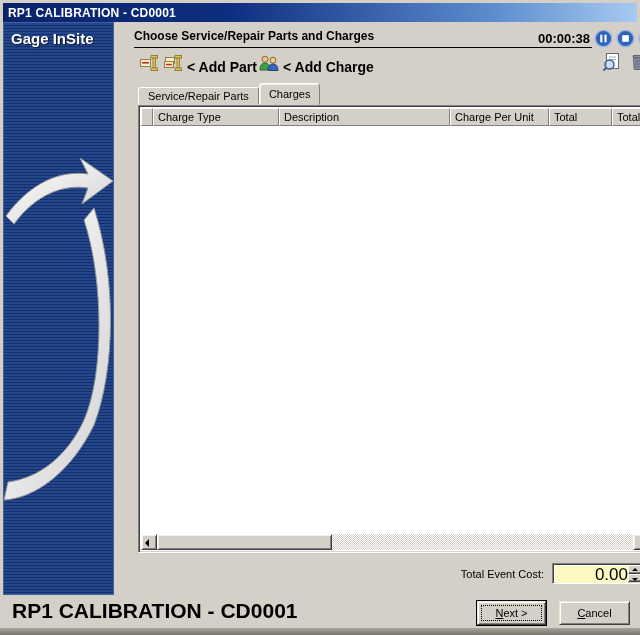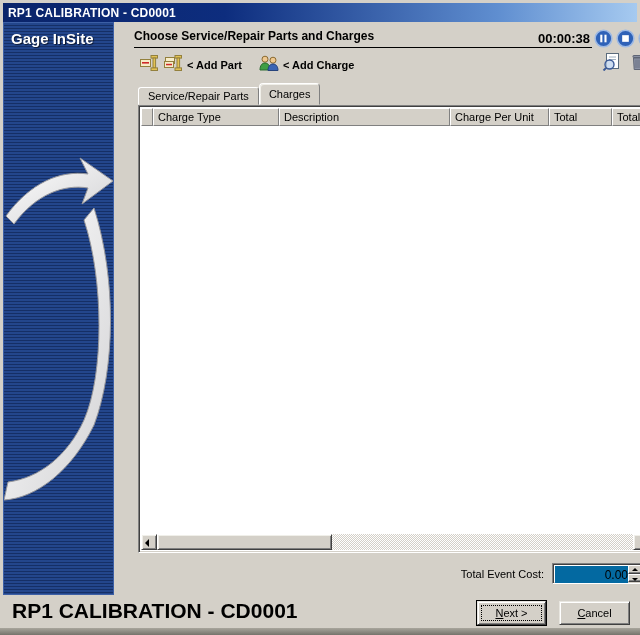--- a/index.html
+++ b/index.html
@@ -27,21 +27,21 @@
   
   .content{position:absolute;left:114px;top:22px;width:523px;height:573px;background:var(--chrome);overflow:hidden;margin-left:16px;}
   .step-title{position:absolute;left:4px;top:7px;font-size:12px;font-weight:bold;color:#000;}
   .header-rule{position:absolute;left:4px;top:25px;width:458px;height:1px;background:#000;}
   .timer-row{position:absolute;top:7px;right:-4px;display:flex;align-items:center;gap:3px;}
   .timer-text{font-size:13px;font-weight:bold;color:#000;margin-right:1px;}
   .media-btn{width:19px;height:19px;border:none;background:none;padding:0;cursor:pointer;display:block;}
 
   
   .toolbar-icon{position:absolute;top:32px;width:22px;height:20px;background:none;border:none;padding:0;cursor:pointer;}
-  .tb-label{position:absolute;top:37px;font-size:11px;font-weight:bold;color:#000;cursor:pointer;}
+  .tb-label{position:absolute;top:37px;font-size:14px;font-weight:bold;color:#000;cursor:pointer;}
 
   
   .tabs{position:absolute;left:8px;top:61px;height:22px;display:flex;align-items:flex-end;}
   .tab{height:18px;background:var(--chrome);border:1px solid;border-color:#fff #808080 transparent #fff;
     border-radius:3px 3px 0 0;font-size:11px;padding:2px 9px 0 9px;color:#000;position:relative;cursor:pointer;}
   .tab.active{height:22px;padding-top:4px;z-index:3;border-radius:4px 4px 0 0;
     box-shadow:inset 1px 1px 0 #f0efe9;}
 
   
   .panel{position:absolute;left:8px;top:83px;width:514px;height:448px;background:#fff;
@@ -65,21 +65,21 @@
     border:1px solid;border-color:#fff #404040 #404040 #fff;
     box-shadow:inset 1px 1px 0 #f0efe9, inset -1px -1px 0 #808080;cursor:pointer;}
 
   
   .totals-row{position:absolute;top:541px;left:0;right:7px;height:21px;display:flex;
     align-items:center;justify-content:flex-end;}
   .totals-label{font-size:11px;color:#000;margin-right:8px;}
   .spinbox{position:relative;width:94px;height:21px;background:#fff;border:1px solid;
     border-color:#808080 #fff #fff #808080;box-shadow:inset 1px 1px 0 #404040, inset -1px -1px 0 var(--chrome);}
   .spinbox input{position:absolute;left:2px;top:2px;right:19px;bottom:2px;width:73px;height:17px;
-    border:none;outline:none;font-family:"Liberation Sans",sans-serif;font-size:12px;text-align:right;color:#000;background:#0369a1;}
+    border:none;outline:none;font-family:"Liberation Sans",sans-serif;font-size:17px;text-align:right;color:#000;background:#fef9c3;}
   .spinner{position:absolute;right:1px;top:1px;bottom:1px;width:16px;display:flex;flex-direction:column;}
   .spin-btn{flex:1;background:var(--chrome);border:1px solid;border-color:#fff #404040 #404040 #fff;
     box-shadow:inset -1px -1px 0 #808080;position:relative;cursor:pointer;padding:0;}
   .spin-btn .tri{position:absolute;left:3px;width:0;height:0;border:3px solid transparent;}
   .spin-btn.up .tri{top:2px;border-bottom-color:#000;border-top-width:0;}
   .spin-btn.down .tri{top:3px;border-top-color:#000;border-bottom-width:0;}
 
   
   .bottombar{position:absolute;left:0;top:595px;width:640px;height:33px;background:var(--chrome);}
   .bottom-title{position:absolute;left:12px;top:4px;font-size:21px;font-weight:bold;color:#000;white-space:nowrap;}

